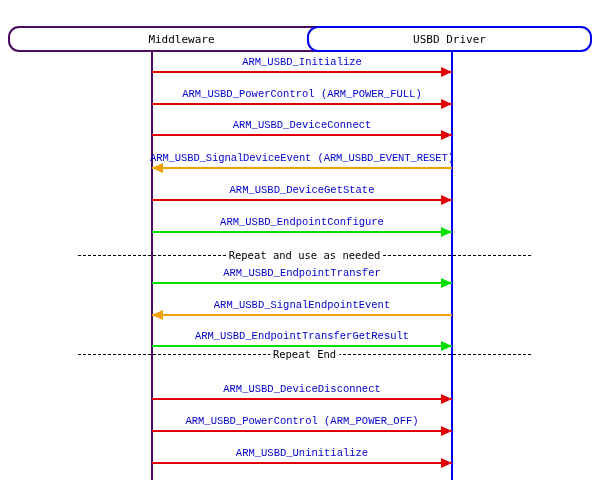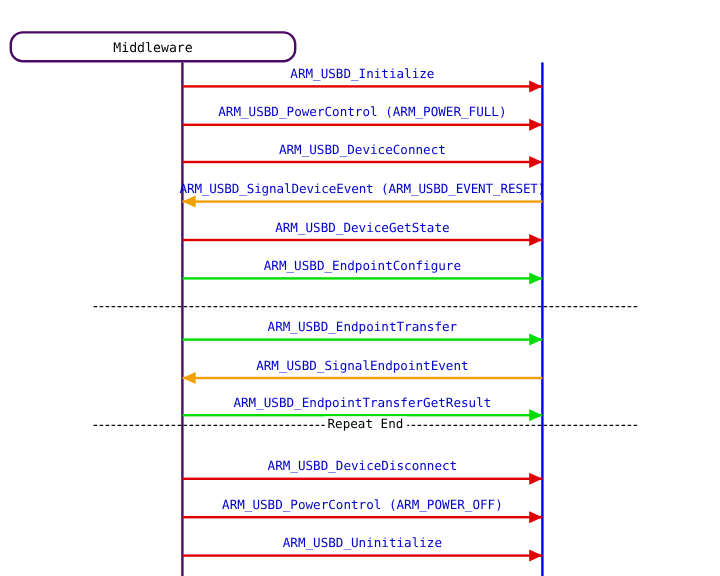--- a/index.html
+++ b/index.html
@@ -30,21 +30,21 @@
     align-items: center;
     justify-content: center;
     font-size: 11px;
     letter-spacing: 0px;
     color: #000000;
     white-space: nowrap;
   }
   .participant.left {
     left: 8px;
     top: 26px;
-    width: 239px;
+    width: 347px;
     height: 26px;
     border-color: #4b0a64;
   }
   .participant.right {
     left: 307px;
     top: 26px;
     width: 285px;
     height: 26px;
     border-color: #0000ee;
   }
@@ -69,20 +69,21 @@
   .msg .label {
     position: absolute;
     left: 0;
     width: 300px;
     bottom: 3px;
     text-align: center;
     font-size: 10.5px;
     color: #0000cc;
     white-space: nowrap;
     line-height: 12px;
+    font-family: Liberation Mono, monospace;
   }
   .msg .label.wide {
     left: -6px;
     width: 312px;
     letter-spacing: -0.1px;
   }
   .msg .line {
     position: absolute;
     left: 0;
     top: 0;
@@ -146,20 +147,23 @@
 </style>
 </head>
 <body>
 
 <div id="diagram">
 
   <div class="participant left">
     <span>Middleware</span>
   </div>
 
+  <div class="participant right">
+    <span>USBD Driver</span>
+  </div>
 
   <div class="lifeline left"></div>
   <div class="lifeline right"></div>
 
   <div id="rows-layer">
       <div class="msg to-right c-red" style="top: 71px;">
         <div class="line"></div>
         <div class="head"></div>
         <div class="label">ARM_USBD_Initialize</div>
       </div>
@@ -183,20 +187,21 @@
         <div class="head"></div>
         <div class="label">ARM_USBD_DeviceGetState</div>
       </div>
       <div class="msg to-right c-green" style="top: 231px;">
         <div class="line"></div>
         <div class="head"></div>
         <div class="label">ARM_USBD_EndpointConfigure</div>
       </div>
       <div class="separator" style="top: 249px;">
         <div class="dash a"></div>
+        <div class="sep-label">Repeat and use as needed</div>
       </div>
       <div class="msg to-right c-green" style="top: 282px;">
         <div class="line"></div>
         <div class="head"></div>
         <div class="label">ARM_USBD_EndpointTransfer</div>
       </div>
       <div class="msg to-left c-orange" style="top: 314px;">
         <div class="line"></div>
         <div class="head"></div>
         <div class="label">ARM_USBD_SignalEndpointEvent</div>

